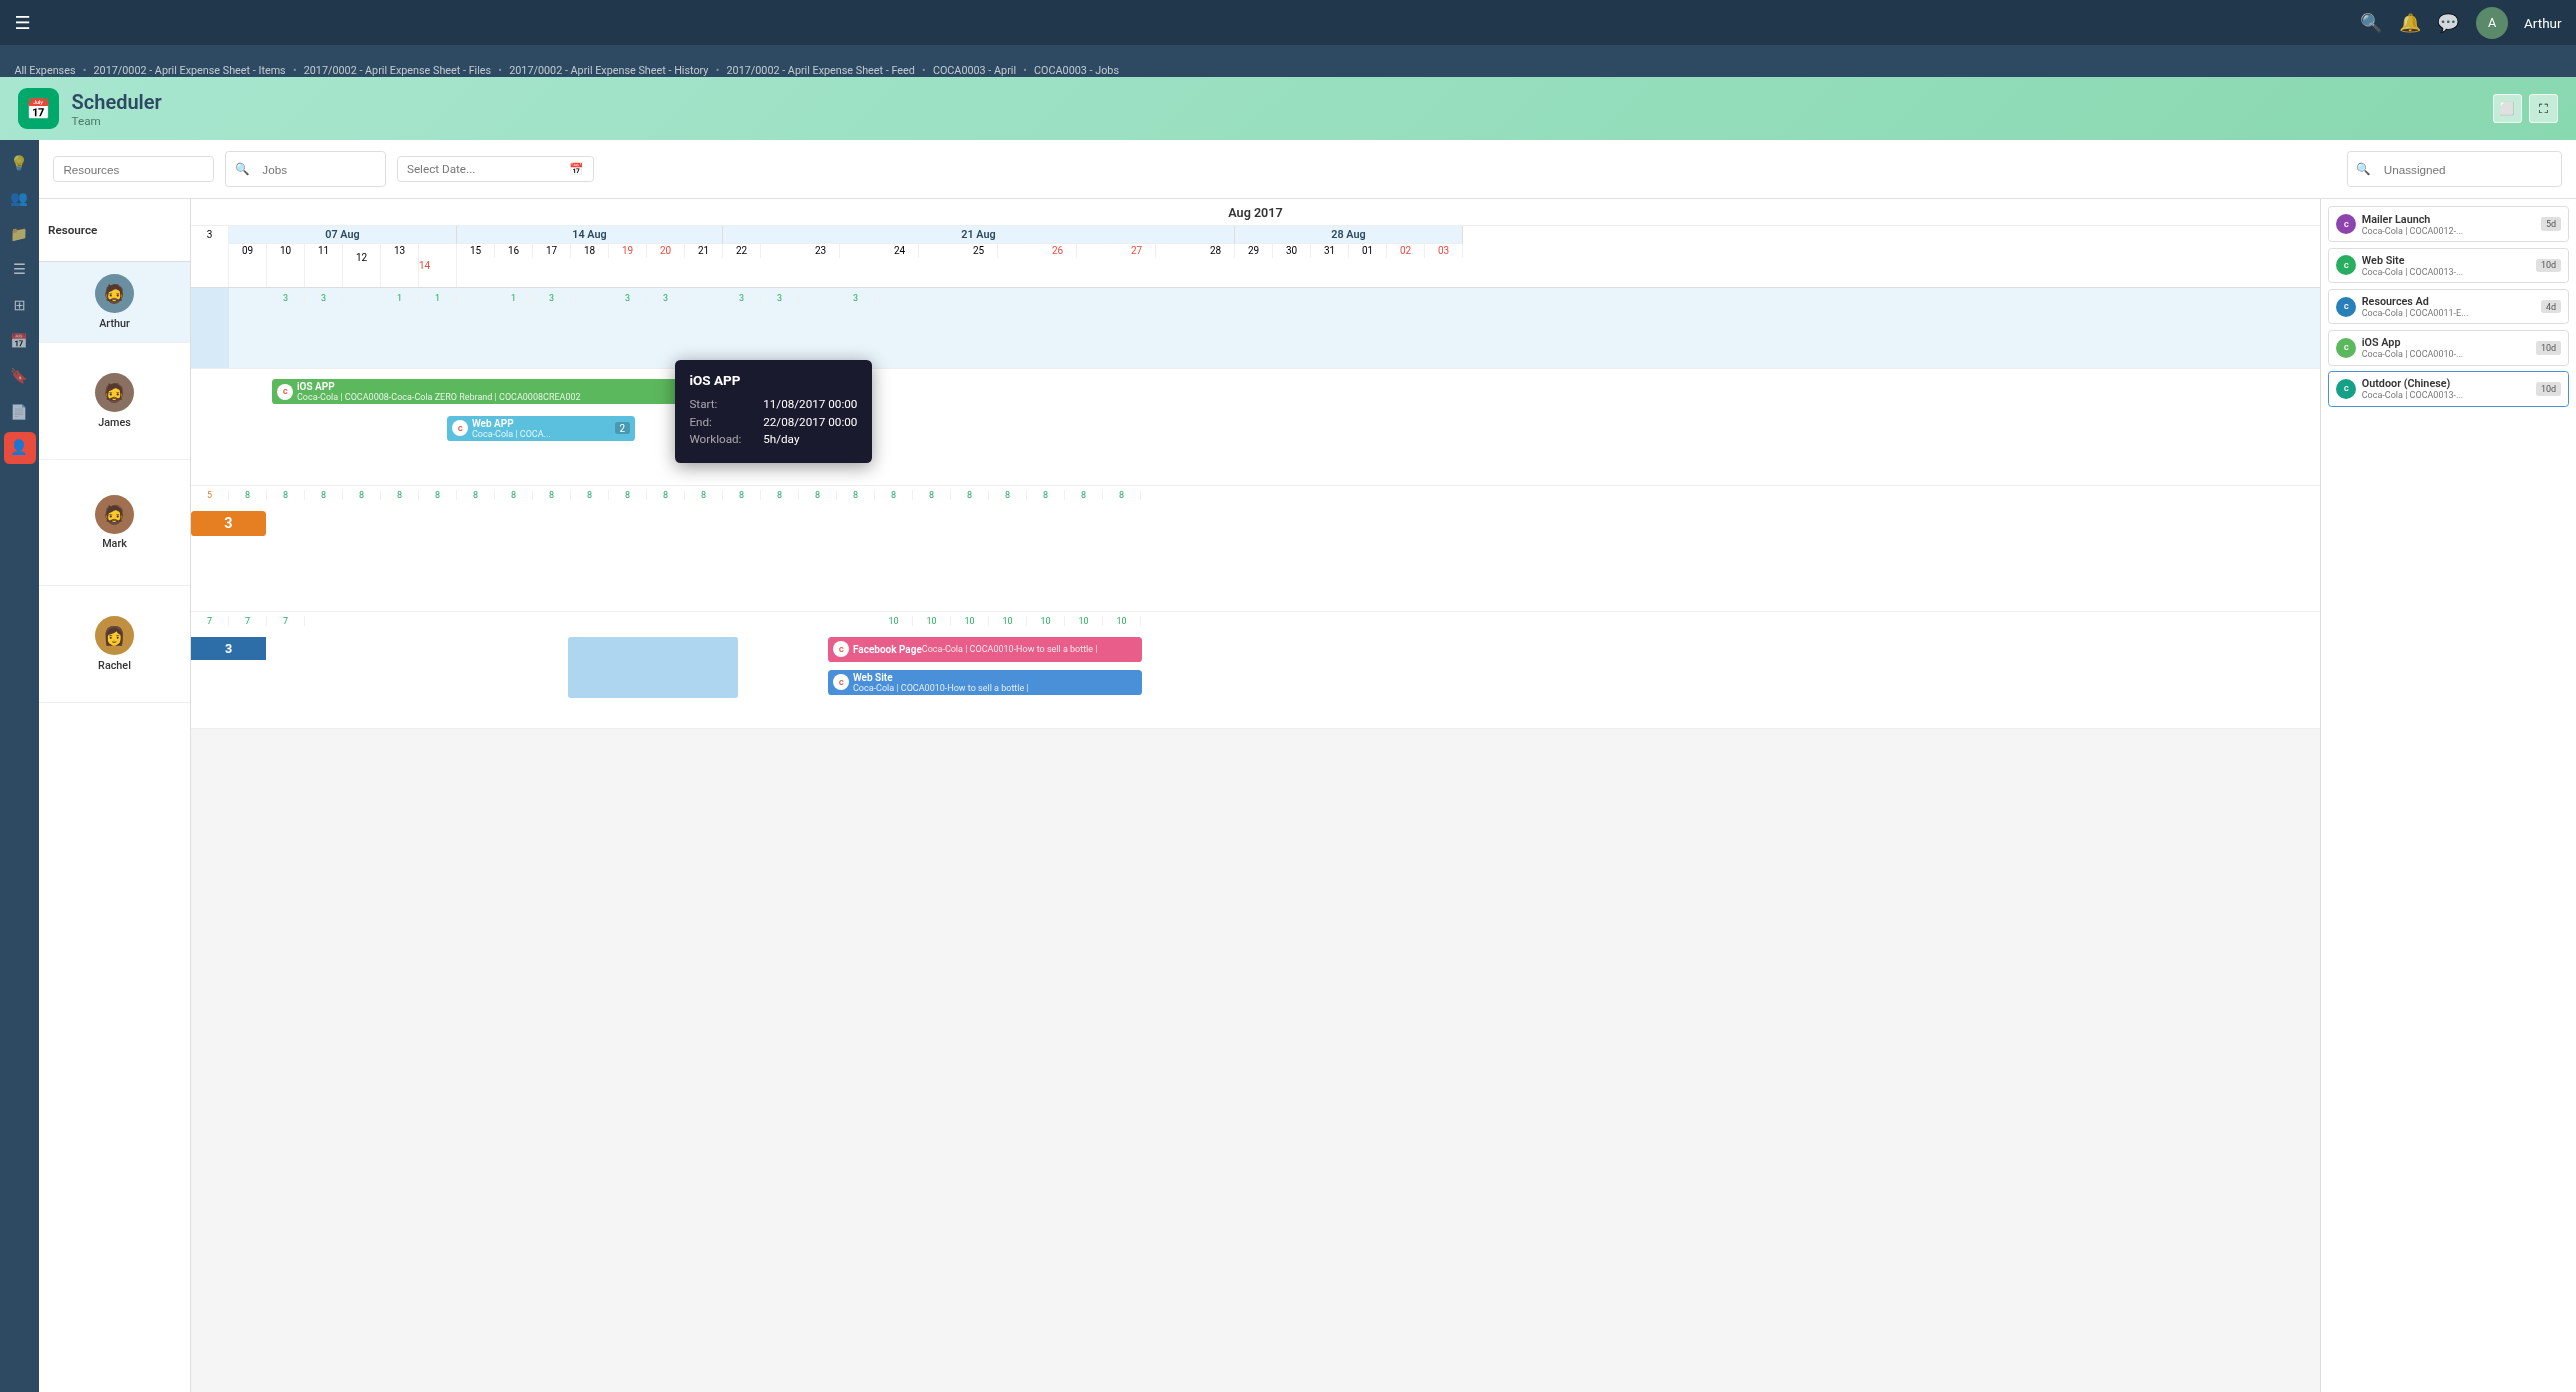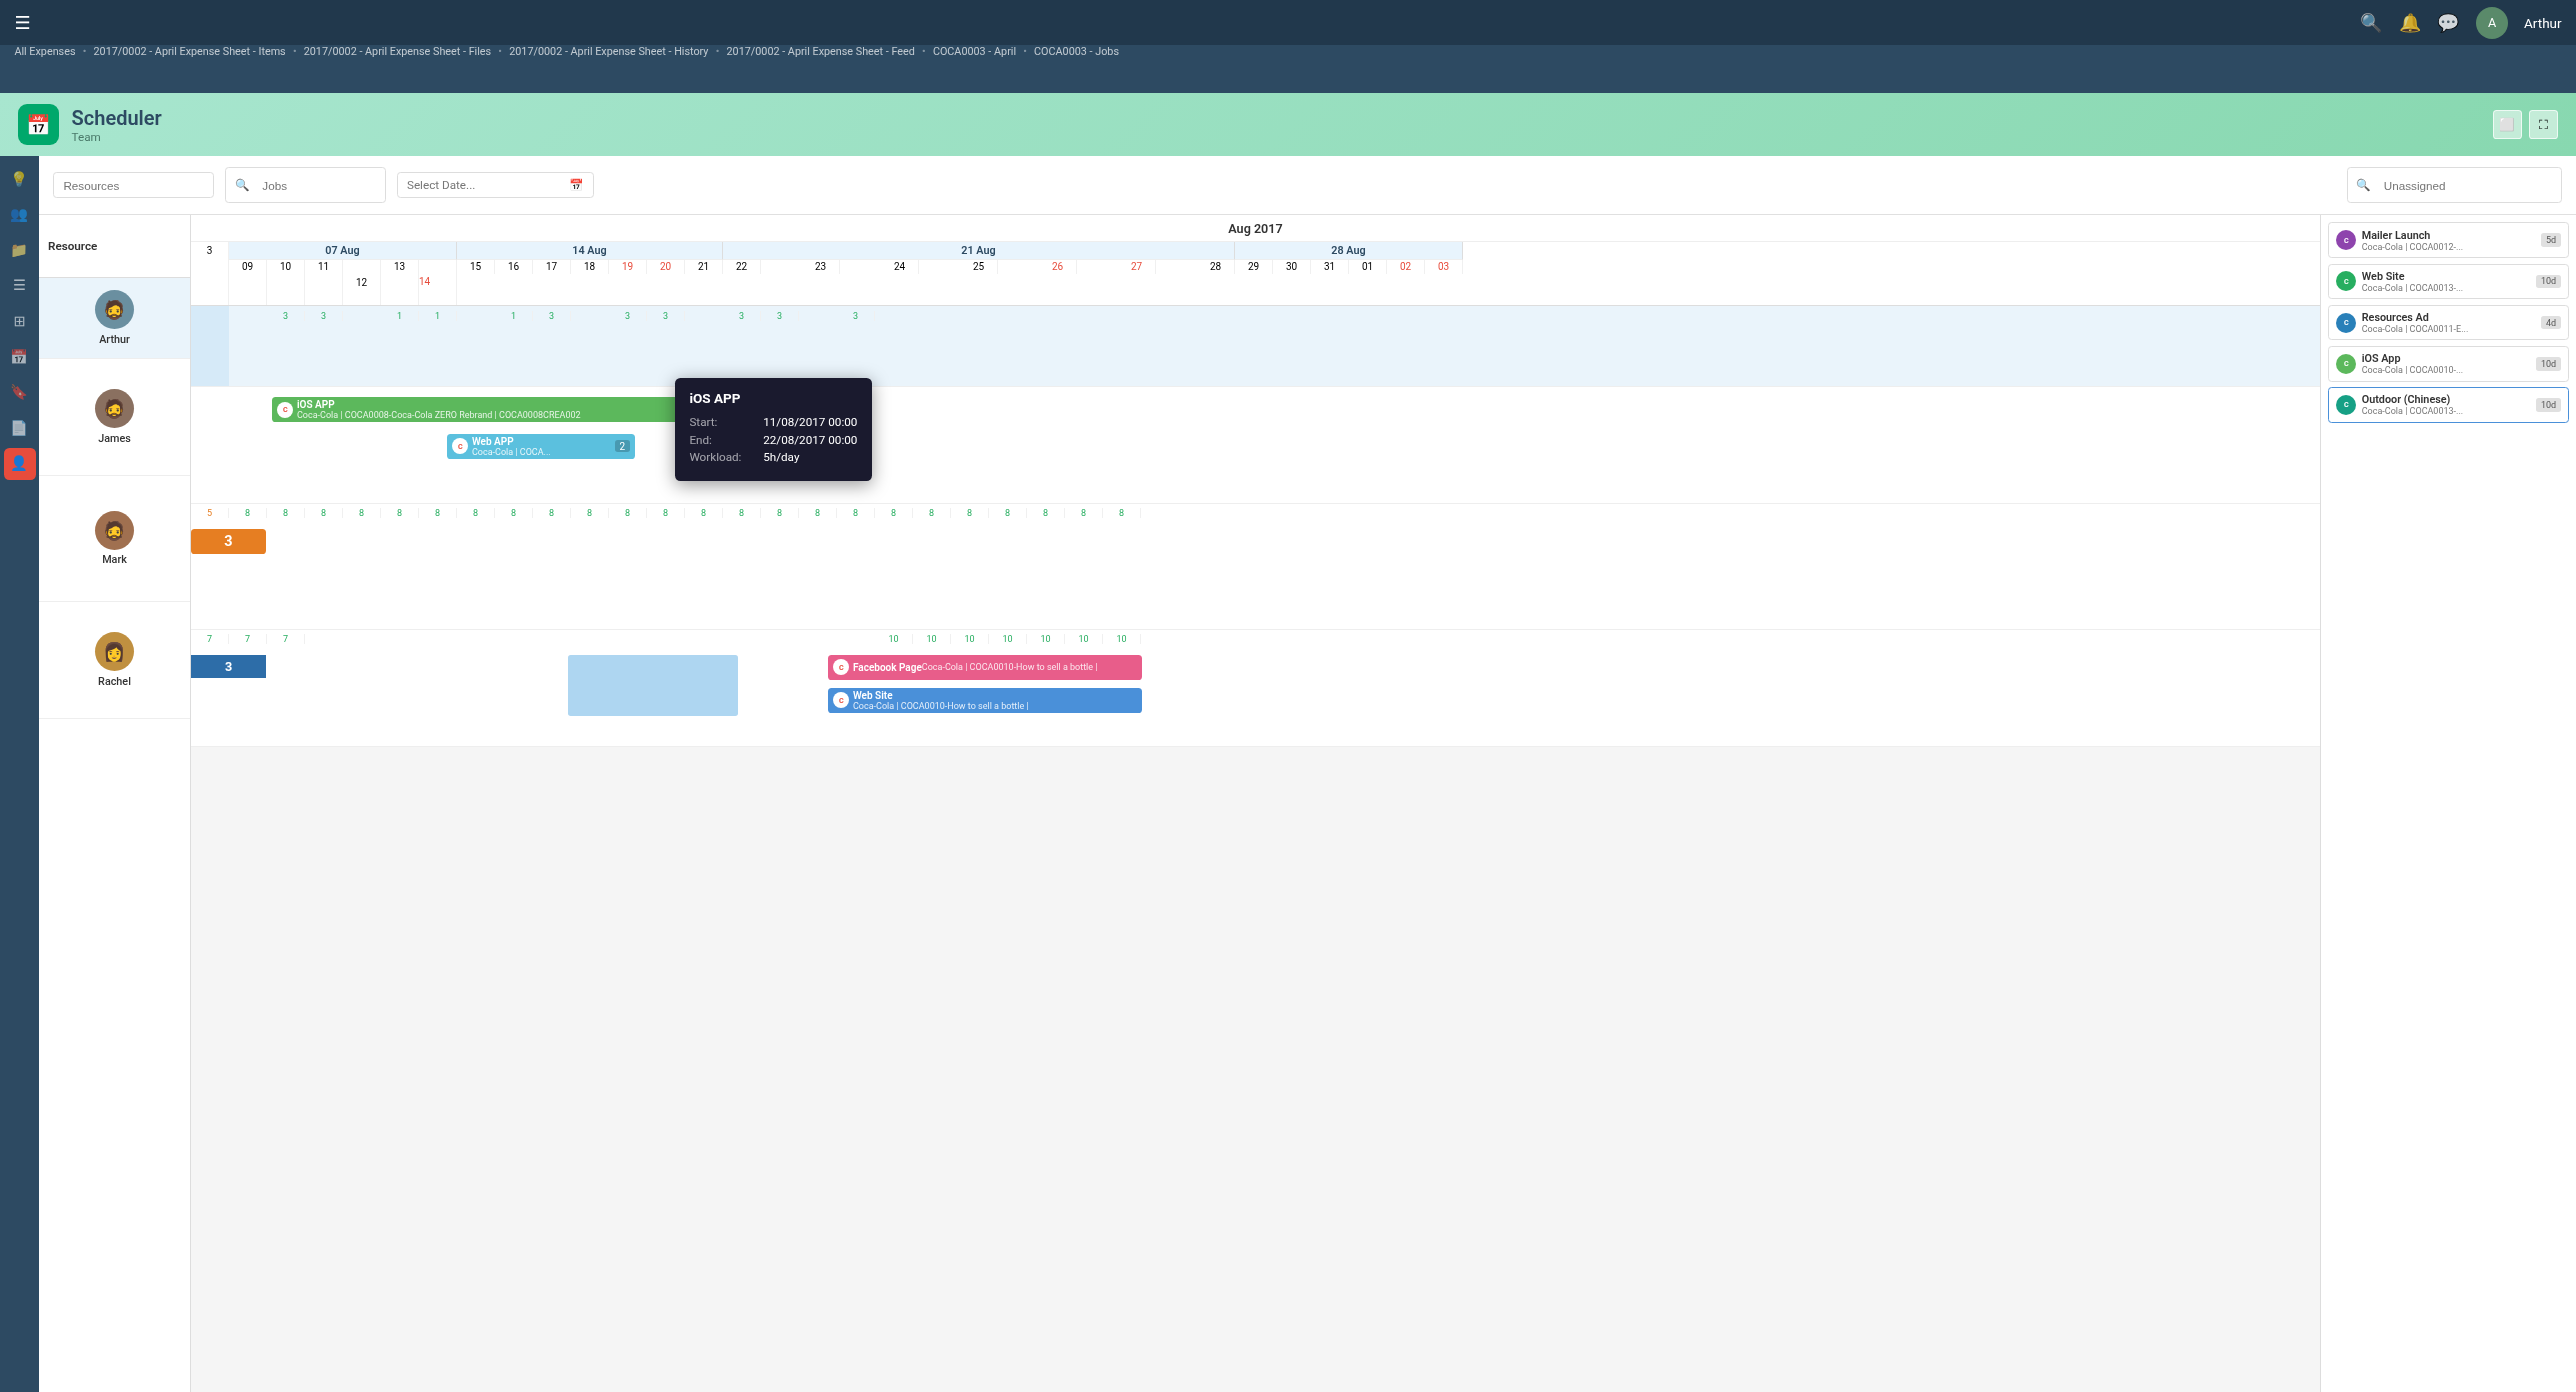--- a/index.html
+++ b/index.html
@@ -19,23 +19,23 @@
     }
     .top-nav .hamburger { cursor: pointer; font-size: 18px; }
     .top-nav-right { margin-left: auto; display: flex; align-items: center; gap: 16px; }
     .top-nav-right .icon { font-size: 18px; cursor: pointer; color: rgba(255,255,255,0.8); }
     .user-avatar { width: 32px; height: 32px; border-radius: 50%; background: #5a8a6a; display: flex; align-items: center; justify-content: center; color: white; font-size: 12.6px; cursor: pointer; }
     .user-name { color: white; font-size: 13.5px; cursor: pointer; }
 
     
     .breadcrumb {
       background: #2d4a62;
-      height: 48px;
-      display: flex;
-      align-items: flex-start;
+      height: 32px;
+      display: flex;
+      align-items: flex-end;
       padding: 0 14.4px;
       gap: 7.2px;
       font-size: 10.8px;
       color: rgba(255,255,255,0.7);
       overflow: hidden;
     }
     .breadcrumb span { cursor: pointer; white-space: nowrap; }
     .breadcrumb .sep { color: rgba(255,255,255,0.4); }
 
     
@@ -318,21 +318,21 @@
           <div style="display:flex; border-bottom:0.9px solid #ddd;">
 
             <div style="width:38px; border-right:0.9px solid #f0f0f0; font-size:10px; text-align:center; padding:2.7px 0;">3</div>
 
             <div style="display:flex; flex-direction:column;">
               <div style="background:#e8f4fd; font-size:10.8px; font-weight:600; color:#2d4a62; padding:1.8px 0; text-align:center; border-right:0.9px solid #ddd; border-bottom:0.9px solid #eee;">07 Aug</div>
               <div style="display:flex;">
                 <div style="width:38px; font-size:10px; text-align:center; border-right:0.9px solid #f0f0f0; padding:1.8px 0;">09</div>
                 <div style="width:38px; font-size:10px; text-align:center; border-right:0.9px solid #f0f0f0; padding:1.8px 0;">10</div>
                 <div style="width:38px; font-size:10px; text-align:center; border-right:0.9px solid #f0f0f0; padding:1.8px 0;">11</div>
-                <div style="width:38px; font-size:10px; text-align:center; border-right:0.9px solid #f0f0f0; padding:17px 0;">12</div>
+                <div style="width:38px; font-size:10px; text-align:center; border-right:0.9px solid #f0f0f0; padding:8px 0;">12</div>
                 <div style="width:38px; font-size:10px; text-align:center; border-right:0.9px solid #f0f0f0; padding:1.8px 0;">13</div>
                 <div style="width:38px; font-size:10px; border-right:0.9px solid #f0f0f0; padding:16px 0; color:#e74c3c;">14</div>
               </div>
             </div>
 
             <div style="display:flex; flex-direction:column;">
               <div style="background:#e8f4fd; font-size:10.8px; font-weight:600; color:#2d4a62; padding:1.8px 0; text-align:center; border-right:0.9px solid #ddd; border-bottom:0.9px solid #eee; min-width:264px;">14 Aug</div>
               <div style="display:flex;">
                 <div style="width:38px; font-size:10px; text-align:center; border-right:0.9px solid #f0f0f0; padding:1.8px 0;">15</div>
                 <div style="width:38px; font-size:10px; text-align:center; border-right:0.9px solid #f0f0f0; padding:1.8px 0;">16</div>

